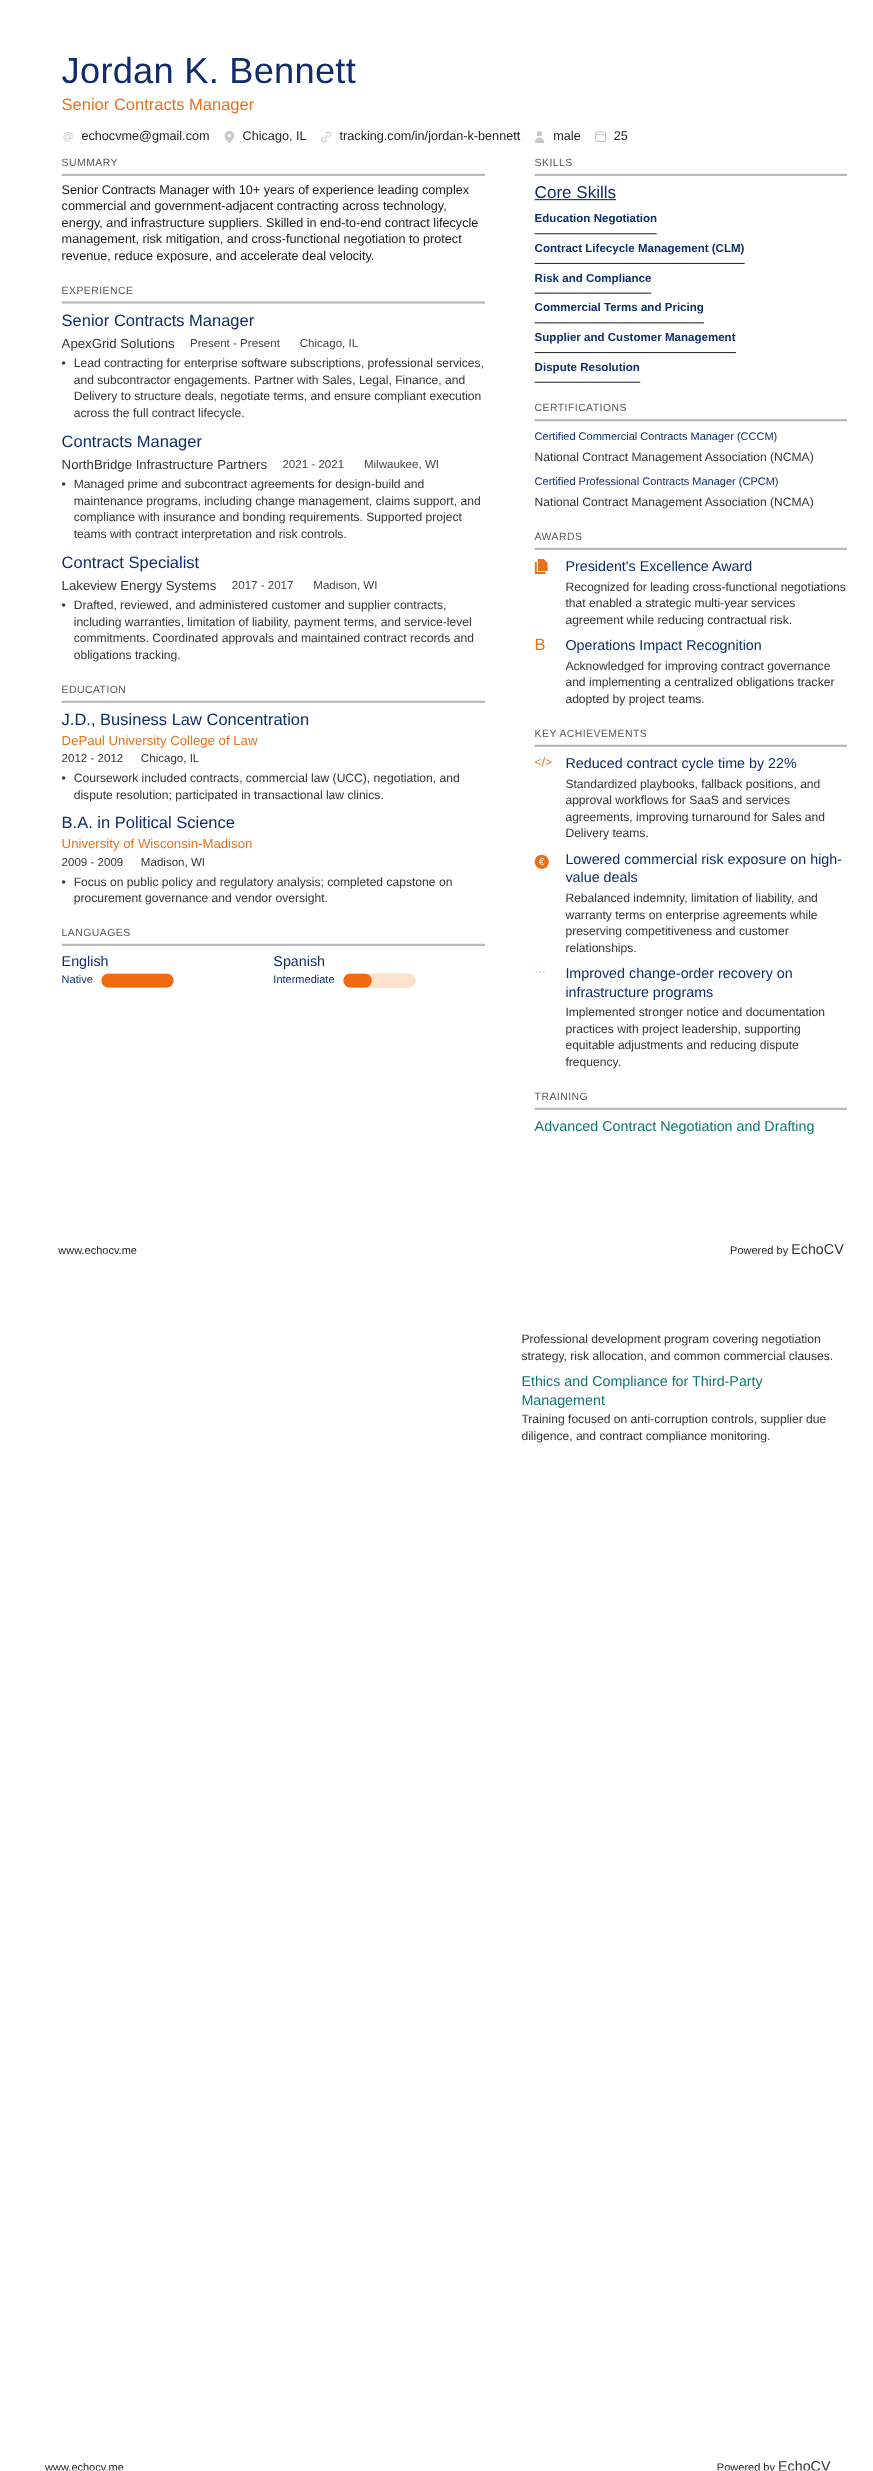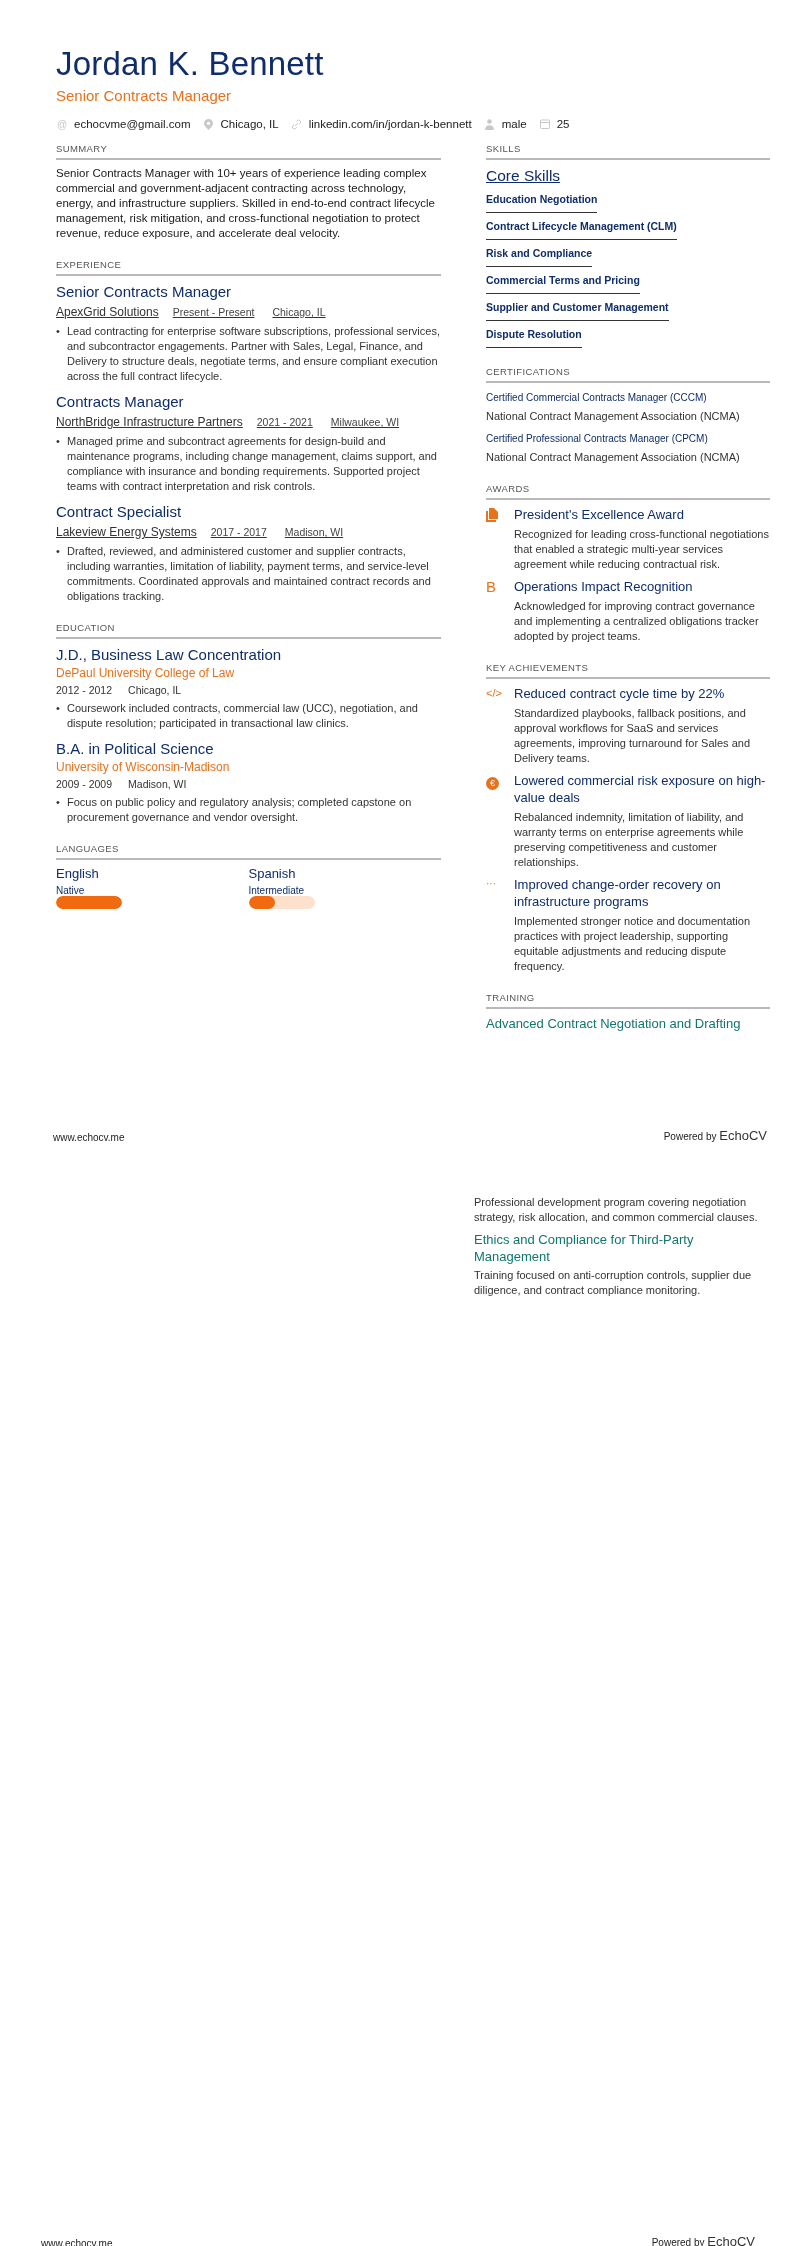--- a/index.html
+++ b/index.html
@@ -17,35 +17,35 @@
   .cicon { width: 12px; height: 12px; margin-right: 6px; display: inline-flex; align-items: center; justify-content: center; color: #c8c8c8; font-size: 10px; }
 
   .left { position: absolute; left: 44px; top: 143px; width: 385px; }
   .right { position: absolute; left: 474px; top: 143px; width: 284px; }
 
   .sec-head { font-size: 9.5px; color: #555; letter-spacing: 0.4px; text-transform: uppercase; padding-bottom: 4px; border-bottom: 2px solid #b9b9b9; margin-bottom: 6px; }
   .section { margin-bottom: 18px; }
   .para { font-size: 11.5px; line-height: 15px; color: #1a1a1a; }
 
   .job-title { font-size: 15px; color: #0f2d6b; line-height: 20px; }
-  .job-meta { display: flex; align-items: center; font-size: 12px; color: #333; margin-top: 2px; line-height: 16px; text-decoration: underline; }
+  .job-meta { display: flex; align-items: center; font-size: 12px; color: #333; margin-top: 2px; line-height: 16px; }
   .job-meta .company { font-size: 12px; color: #333; margin-right: 14px; }
   .job-meta .dates, .job-meta .loc { font-size: 10.5px; color: #444; margin-right: 18px; }
   .bullet { display: flex; font-size: 11px; line-height: 15px; color: #333; margin-top: 4px; }
   .bullet .dot { width: 11px; flex: none; }
   .job { margin-bottom: 8px; }
 
   .edu-school { font-size: 12px; color: #e8711c; line-height: 16px; }
   .edu-meta { font-size: 10.5px; color: #333; line-height: 14px; margin-top: 2px; display: flex; }
   .edu-meta span { margin-right: 16px; }
 
   .langs { display: flex; }
   .lang { width: 196px; }
   .lang-name { font-size: 13px; color: #0f2d6b; line-height: 16px; }
-  .lang-row { display: flex; margin-top: 3px; flex-direction: column; }
+  .lang-row { display: flex; align-items: center; margin-top: 3px; }
   .lang-level { font-size: 10px; color: #0f2d6b; margin-right: 8px; }
   .bar { width: 66px; height: 13px; border-radius: 7px; background: #fde1cc; position: relative; overflow: hidden; }
   .bar .fill { position: absolute; left: 0; top: 0; bottom: 0; background: #f26a10; border-radius: 7px; }
 
   .core-title { font-size: 15.5px; color: #0f2d6b; line-height: 20px; margin-top: 2px; text-decoration: underline; }
   .skill { font-size: 10.5px; font-weight: bold; color: #0f2d6b; line-height: 14px; margin-top: 6px; padding-bottom: 6px; border-bottom: 1.5px solid #333; display: inline-block; }
   .skill-wrap { display: block; }
 
   .cert-title { font-size: 10px; color: #0f2d6b; line-height: 17px; margin-top: 6px; }
   .cert-org { font-size: 11px; color: #333; line-height: 15px; margin-top: 3px; }
@@ -83,21 +83,21 @@
             </svg>
         </span>
         <span>Chicago, IL</span>
       </div>
       <div class="contact">
         <span class="cicon">
           <svg width="11" height="11" viewBox="0 0 11 11">
               <path d="M4 7l3-3M3 5.5L1.8 6.7a2 2 0 002.8 2.8L5.8 8.3M5.2 2.7L6.4 1.5a2 2 0 012.8 2.8L8 5.5" stroke="#c8c8c8" stroke-width="1" fill="none"></path>
             </svg>
         </span>
-        <span>linkedin.com/in/jordan-k-bennett</span>
+        <span>tracking.com/in/jordan-k-bennett</span>
       </div>
       <div class="contact">
         <span class="cicon">
           <svg width="9" height="11" viewBox="0 0 9 11">
               <circle cx="4.5" cy="2.5" r="2.3" fill="#c8c8c8"></circle>
               <path d="M0 11c0-3 2-4.8 4.5-4.8S9 8 9 11z" fill="#c8c8c8"></path>
             </svg>
         </span>
         <span>male</span>
       </div>
@@ -289,21 +289,21 @@
   </div>
 
   <div class="footer" style="top:1128px;">
     <span>www.echocv.me</span>
     <span><span>Powered by</span> <span class="brand">EchoCV</span></span>
   </div>
 </div>
 
 <div class="page2">
   <div style="position:absolute;left:474px;top:72px;width:284px;">
-    <div class="train-desc" style="margin-top:0;">Professional development program covering negotiation strategy, risk allocation, and common commercial clauses.</div>
+    <div class="train-desc" style="margin-top:16px;">Professional development program covering negotiation strategy, risk allocation, and common commercial clauses.</div>
     <div class="train-title" style="margin-top:6px;">Ethics and Compliance for Third-Party Management</div>
     <div class="train-desc">Training focused on anti-corruption controls, supplier due diligence, and contract compliance monitoring.</div>
   </div>
 
   <div class="footer" style="top:1111px;">
     <span>www.echocv.me</span>
     <span><span>Powered by</span> <span class="brand">EchoCV</span></span>
   </div>
 </div>
 

